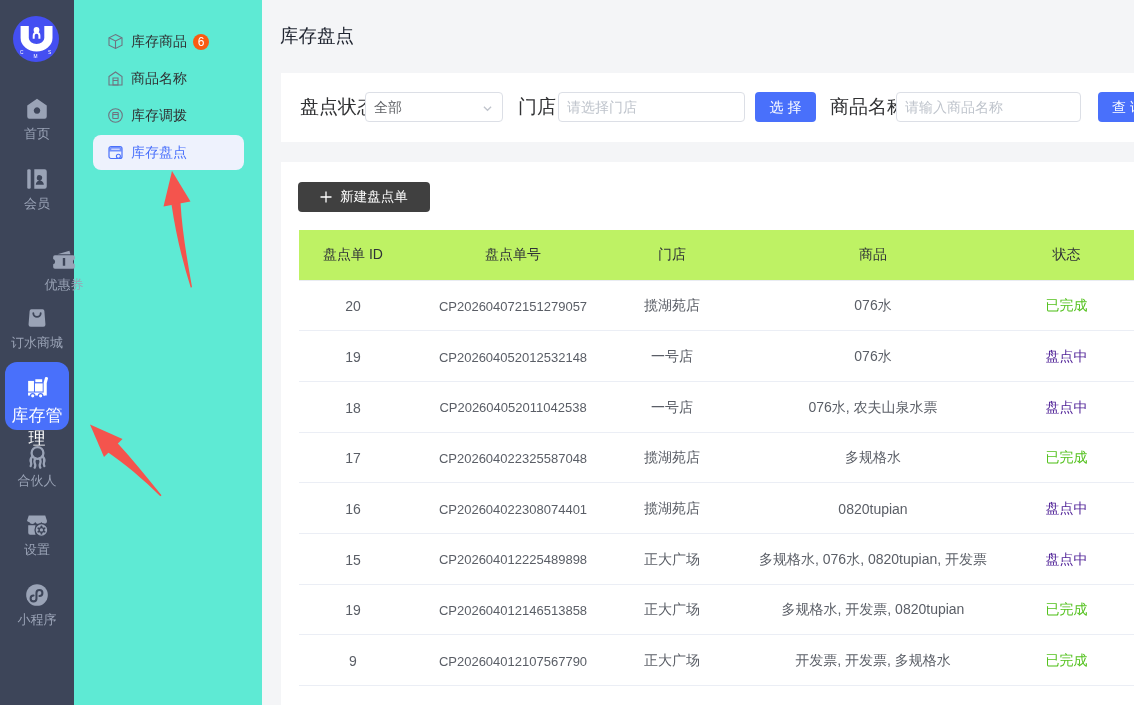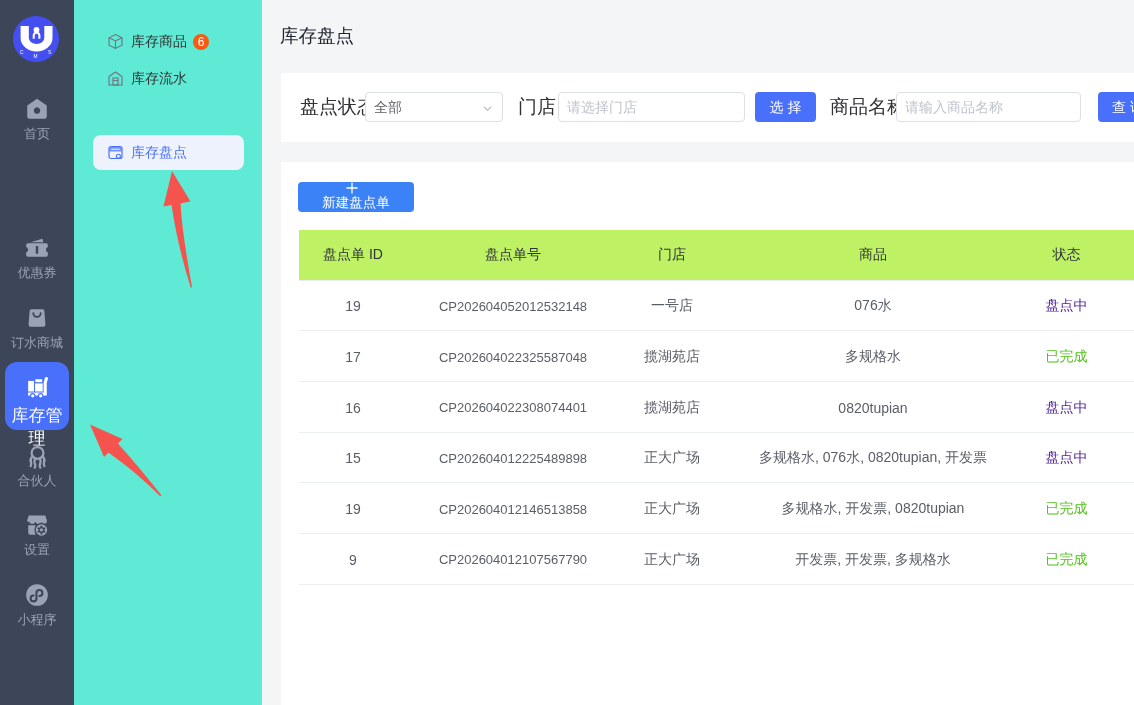--- a/index.html
+++ b/index.html
@@ -19,21 +19,21 @@
   .badge { display:inline-block; margin-left:6px; min-width:16px; height:16px; border-radius:8px; background:#f95a11; color:#fff; font-size:12px; line-height:16px; text-align:center; }
   .main { position:absolute; left:262px; top:0; width:872px; height:705px; background:#f4f5f7; }
   .title { position:absolute; left:18px; top:23px; font-size:18.5px; color:#1f2430; }
   .card1 { position:absolute; left:19px; top:73px; width:853px; height:69px; background:#fff; }
   .card2 { position:absolute; left:19px; top:162px; width:853px; height:543px; background:#fff; }
   .flabel { position:absolute; top:92px; height:30px; line-height:30px; font-size:19px; color:#303133; }
   .finput { position:absolute; top:92px; height:30px; border:1px solid #dcdfe6; border-radius:4px; background:#fff; font-size:14px; color:#606266; line-height:28px; padding-left:8px; }
   .ph { color:#bfc4cc; }
   .btn { position:absolute; top:92px; height:30px; background:#4970fb; border-radius:4px; color:#fff; font-size:14px; text-align:center; line-height:30px; }
   .caret { position:absolute; right:10px; top:11px; width:9px; height:9px; }
-  .newbtn { position:absolute; left:17px; top:20px; width:116px; height:30px; background:#3b82f6; border-radius:4px; color:#fff; font-size:13.5px; display:flex; align-items:center; justify-content:center;flex-direction:column; }
+  .newbtn { position:absolute; left:17px; top:20px; width:132px; height:30px; background:#404040; border-radius:4px; color:#fff; font-size:13.5px; display:flex; align-items:center; justify-content:center; }
   .newbtn svg { margin-right:8px; }
   table { position:absolute; left:18px; top:68px; width:835px; border-collapse:collapse; table-layout:fixed; font-size:14px; }
   thead th { height:50px; background:#bef264; color:#2f3237; font-weight:normal; border-bottom:1px solid #e9ecf2; }
   tbody td { height:50.7px; color:#5a5e66; text-align:center; border-bottom:1px solid #ebeef5; padding-top:2px; }
   td.num { font-size:13px; }
   .stg { color:#55c220; }
   .sty { color:#4c1d95; }
   .arrows { position:absolute; left:0; top:0; z-index:5; pointer-events:none; }
 </style>
 </head>
@@ -74,24 +74,40 @@
             <th>盘点单 ID</th>
             <th>盘点单号</th>
             <th>门店</th>
             <th>商品</th>
             <th>状态</th>
             <th></th>
           </tr>
         </thead>
       <tbody>
         <tr>
+            <td>20</td>
+            <td class="num">CP202604072151279057</td>
+            <td>揽湖苑店</td>
+            <td>076水</td>
+            <td class="stg">已完成</td>
+            <td></td>
+          </tr>
+        <tr>
             <td>19</td>
             <td class="num">CP202604052012532148</td>
             <td>一号店</td>
             <td>076水</td>
+            <td class="sty">盘点中</td>
+            <td></td>
+          </tr>
+        <tr>
+            <td>18</td>
+            <td class="num">CP202604052011042538</td>
+            <td>一号店</td>
+            <td>076水, 农夫山泉水票</td>
             <td class="sty">盘点中</td>
             <td></td>
           </tr>
         <tr>
             <td>17</td>
             <td class="num">CP202604022325587048</td>
             <td>揽湖苑店</td>
             <td>多规格水</td>
             <td class="stg">已完成</td>
             <td></td>
@@ -140,21 +156,29 @@
         <path d="M2 4.8 L8.5 8 L15 4.8 M8.5 8 L8.5 15.5"></path>
       </svg>
     <span>库存商品</span>
       <span class="badge">6</span>
   </div>
   <div class="s2item" style="top:61px;">
     <svg width="17" height="17" viewBox="0 0 17 17" fill="none" stroke="#6f7480" stroke-width="1.1">
         <path d="M2 6.5 L8.5 2 L15 6.5 L15 15 L2 15 Z"></path>
         <path d="M6 8 h5 v7 h-5 Z M6 10.5 h5"></path>
       </svg>
-    <span>库存流水</span>
+    <span>商品名称</span>
+  </div>
+  <div class="s2item" style="top:98px;">
+    <svg width="17" height="17" viewBox="0 0 17 17" fill="none" stroke="#6f7480" stroke-width="1.1">
+        <circle cx="8.5" cy="8.5" r="6.8"></circle>
+        <rect x="5.8" y="5.5" width="5.4" height="6" rx="0.5"></rect>
+        <path d="M5.8 7.5 h5.4"></path>
+      </svg>
+    <span>库存调拨</span>
   </div>
   <div class="s2item s2sel" style="top:135px;">
     <svg width="17" height="17" viewBox="0 0 17 17">
         <rect x="2" y="2.5" width="13" height="12" rx="2" fill="none" stroke="#4970fb" stroke-width="1.2"></rect>
         <path d="M4 3 h9 a1.6 1.6 0 0 1 1.6 1.6 V7.6 H2.4 V4.6 A1.6 1.6 0 0 1 4 3 Z" fill="#4970fb" opacity="0.75"></path>
         <path d="M4.3 5.2 h8.4" stroke="#fff" stroke-width="0.9"></path>
         <circle cx="11.4" cy="12.2" r="2" fill="#eef2fd" stroke="#4970fb" stroke-width="1.1"></circle>
       </svg>
     <span>库存盘点</span>
   </div>
@@ -170,21 +194,28 @@
         <text x="20.6" y="41.8" font-size="4.8" fill="#fff" font-family="Liberation Sans">M</text>
         <text x="35" y="37.5" font-size="4.8" fill="#fff" font-family="Liberation Sans">S</text>
       </svg>
   </div>
   <div class="s1item" style="top:96px;">
     <svg width="26" height="26" viewBox="0 0 24 24" fill="#9aa3b6">
         <path d="M12 2.6 L21 8.8 V19 a2 2 0 0 1 -2 2 H5 a2 2 0 0 1 -2 -2 V8.8 Z M12 10.4 a3 3 0 1 0 .01 0 Z" fill-rule="evenodd"></path>
       </svg>
     首页
   </div>
-  <div class="s1item" style="top:235px;">
+  <div class="s1item" style="top:166px;">
+    <svg width="26" height="26" viewBox="0 0 24 24" fill="#9aa3b6">
+        <rect x="3" y="3" width="3.2" height="18" rx="1.2"></rect>
+        <path d="M9.5 3 H19 a2 2 0 0 1 2 2 V19 a2 2 0 0 1 -2 2 H9.5 Z M14.9 8.6 a2.4 2.4 0 1 0 -.65 4.7 c-2 .5-3.35 1.8-3.35 3.9 h7.4 c0-2.1-1.35-3.4-3.35 -3.9 a2.4 2.4 0 0 0 -.05 -4.7 Z" fill-rule="evenodd"></path>
+      </svg>
+    会员
+  </div>
+  <div class="s1item" style="top:247px;margin-left:27px;">
     <svg width="26" height="26" viewBox="0 0 24 24" fill="#9aa3b6">
         <path d="M6 6.8 L17 3.4 L17.9 6.6 Z"></path>
         <path d="M3.6 7.6 H20.4 a1.6 1.6 0 0 1 1.6 1.6 v1.9 a2.5 2.5 0 0 0 0 4.8 v2.5 a1.6 1.6 0 0 1 -1.6 1.6 H3.6 a1.6 1.6 0 0 1 -1.6 -1.6 v-2.5 a2.5 2.5 0 0 0 0 -4.8 V9.2 a1.6 1.6 0 0 1 1.6 -1.6 Z M10.9 10.2 h2.2 v7 h-2.2 Z" fill-rule="evenodd"></path>
       </svg>
     优惠券
   </div>
   <div class="s1item" style="top:305px;">
     <svg width="26" height="26" viewBox="0 0 24 24" fill="#9aa3b6">
         <path d="M6.8 4 H17.2 a1.6 1.6 0 0 1 1.6 1.5 L19.8 18 a2 2 0 0 1 -2 2.1 H6.2 a2 2 0 0 1 -2 -2.1 L5.2 5.5 A1.6 1.6 0 0 1 6.8 4 Z"></path>
         <path d="M8.6 7.5 a3.4 3.4 0 0 0 6.8 0" fill="none" stroke="#3d4559" stroke-width="1.7" stroke-linecap="round"></path>

